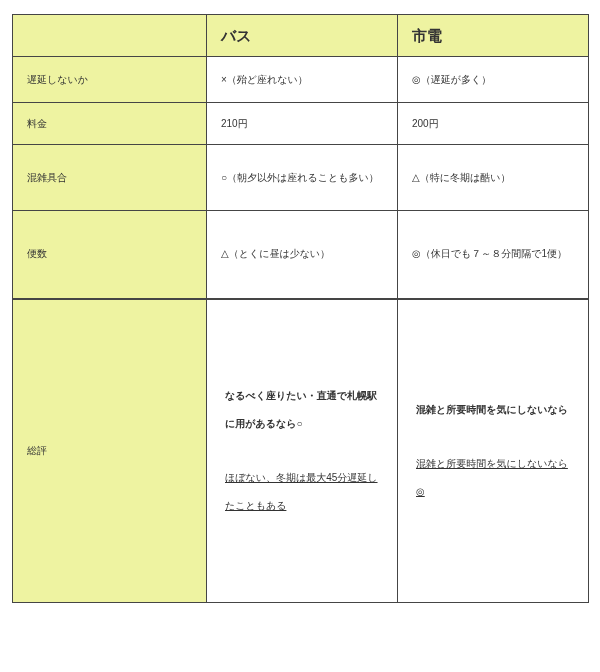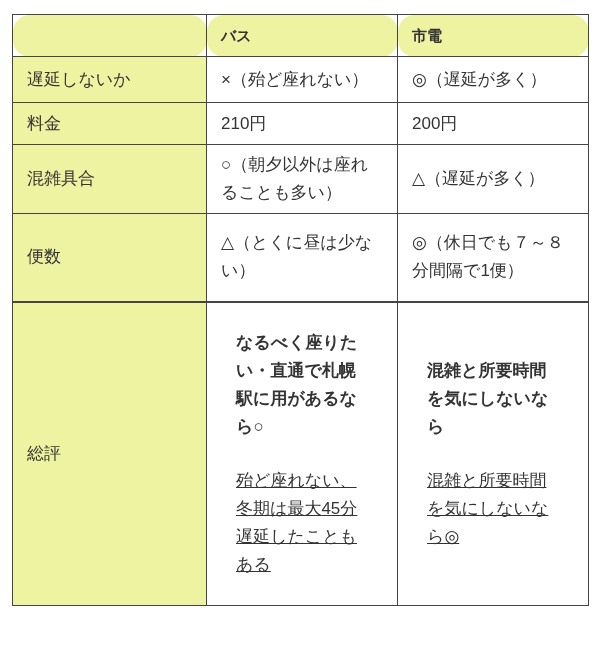--- a/index.html
+++ b/index.html
@@ -18,51 +18,50 @@
     border-collapse: collapse;
     table-layout: fixed;
     width: 576px;
   }
   col.c-label { width: 194px; }
   col.c-bus   { width: 191px; }
   col.c-tram  { width: 191px; }
 
   th, td {
     border: 1px solid #454545;
-    font-size: 17px;
+    font-size: 10px;
     font-weight: normal;
     text-align: left;
     vertical-align: middle;
     padding: 6px 14px;
     line-height: 28px;
     overflow: hidden;
     word-break: break-all;
   }
   
   .hd, .rowlabel {
     background: #eef3a1;
   }
   thead th {
     font-weight: bold;
     font-size: 15px;
-    border-radius: 17px;
   }
   tr.r-head    { height: 42px; }
   tr.r-delay   { height: 46px; }
   tr.r-speed   { height: 49px; }
   tr.r-fare    { height: 42px; margin-left: 28px; }
   tr.r-crowd   { height: 66px; }
   tr.r-freq    { height: 88px; }
   tr.r-summary { height: 304px; }
   tr.r-summary th,
   tr.r-summary td {
     border-top-width: 2px;
   }
   td p {
-    margin: 15px;
+    margin: 4px;
   }
   td p.strong {
     font-weight: bold;
   }
   td p.note {
     margin-top: 26px;
     text-decoration: underline;
   }
 </style>
 </head>
@@ -89,32 +88,32 @@
         <td>◎（遅延が多く）</td>
       </tr>
       <tr class="r-fare">
         <td class="rowlabel">料金</td>
         <td>210円</td>
         <td>200円</td>
       </tr>
       <tr class="r-crowd">
         <td class="rowlabel">混雑具合</td>
         <td>○（朝夕以外は座れることも多い）</td>
-        <td>△（遅延が多く）</td>
+        <td>△（特に冬期は酷い）</td>
       </tr>
       <tr class="r-freq">
         <td class="rowlabel">便数</td>
         <td>△（とくに昼は少ない）</td>
         <td>◎（休日でも７～８分間隔で1便）</td>
       </tr>
       <tr class="r-summary">
         <td class="rowlabel">総評</td>
         <td>
           <p class="strong">なるべく座りたい・直通で札幌駅に用があるなら○</p>
-          <p class="note">殆ど座れない、冬期は最大45分遅延したこともある</p>
+          <p class="note">ほぼない、冬期は最大45分遅延したこともある</p>
         </td>
         <td>
           <p class="strong">混雑と所要時間を気にしないなら</p>
           <p class="note">混雑と所要時間を気にしないなら◎</p>
         </td>
       </tr>
     </tbody>
   </table>
 </div>
 

